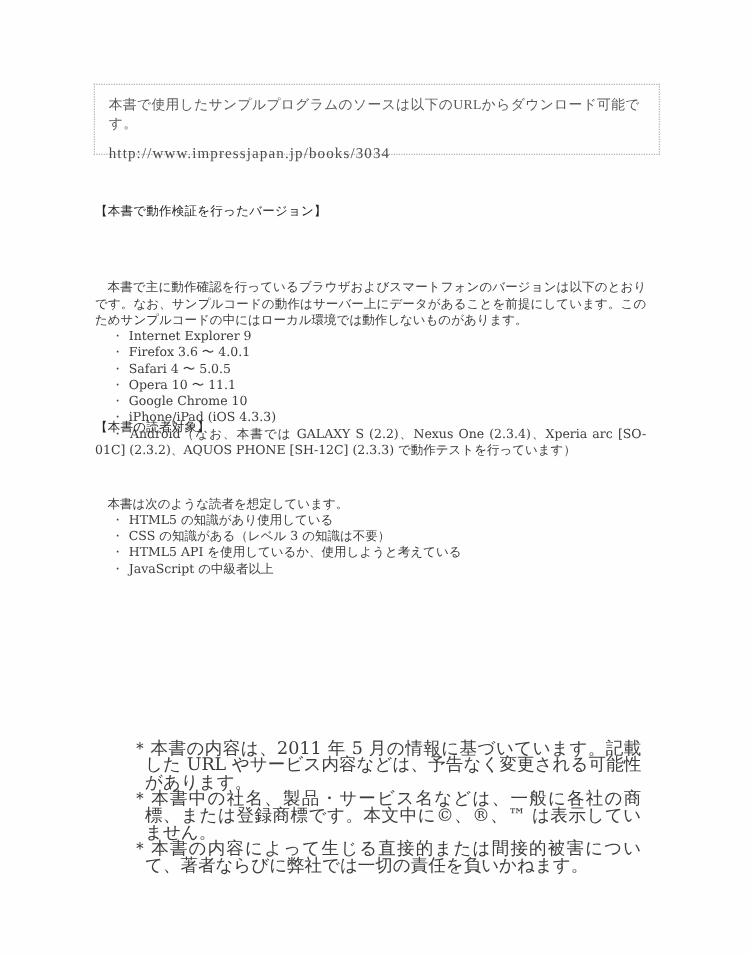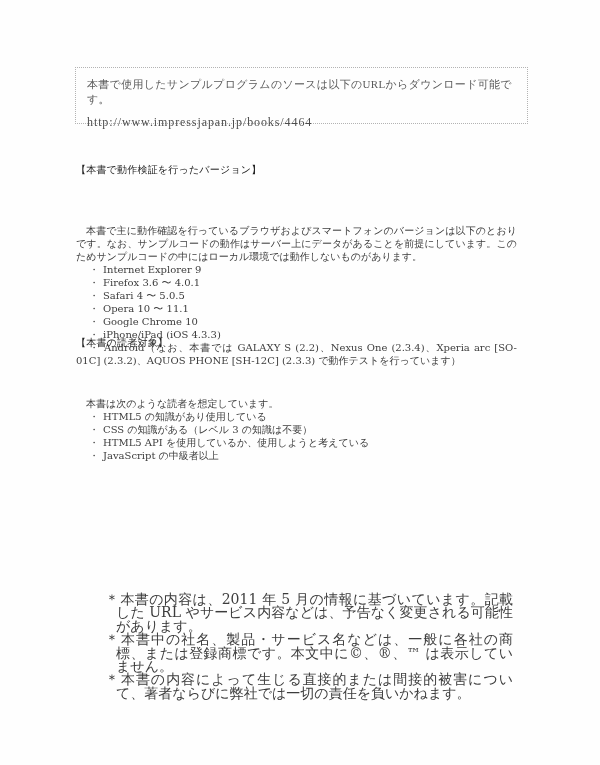--- a/index.html
+++ b/index.html
@@ -43,21 +43,21 @@
   .footnote{padding-left:11px;text-indent:-11px;text-align:justify;}
   .fn-marker{padding-right:1px;color:#3c3c3c;}
 </style>
 </head>
 <body>
 
 <div class="page">
 
   <div class="dl-box">
     <div class="dl-note">本書で使用したサンプルプログラムのソースは以下のURLからダウンロード可能です。</div>
-    <div class="dl-url">http://www.impressjapan.jp/books/4464</div>
+    <div class="dl-url">http://www.impressjapan.jp/books/3034</div>
   </div>
 
   <div class="section sec-version">
     <div class="heading">【本書で動作検証を行ったバージョン】</div>
     <div class="para">　本書で主に動作確認を行っているブラウザおよびスマートフォンのバージョンは以下のとおりです。なお、サンプルコードの動作はサーバー上にデータがあることを前提にしています。このためサンプルコードの中にはローカル環境では動作しないものがあります。</div>
     <div class="list">
 
         <div class="item"><span class="bullet">・</span><span class="item-text">Internet Explorer 9</span></div>
 
         <div class="item"><span class="bullet">・</span><span class="item-text">Firefox 3.6 〜 4.0.1</span></div>

